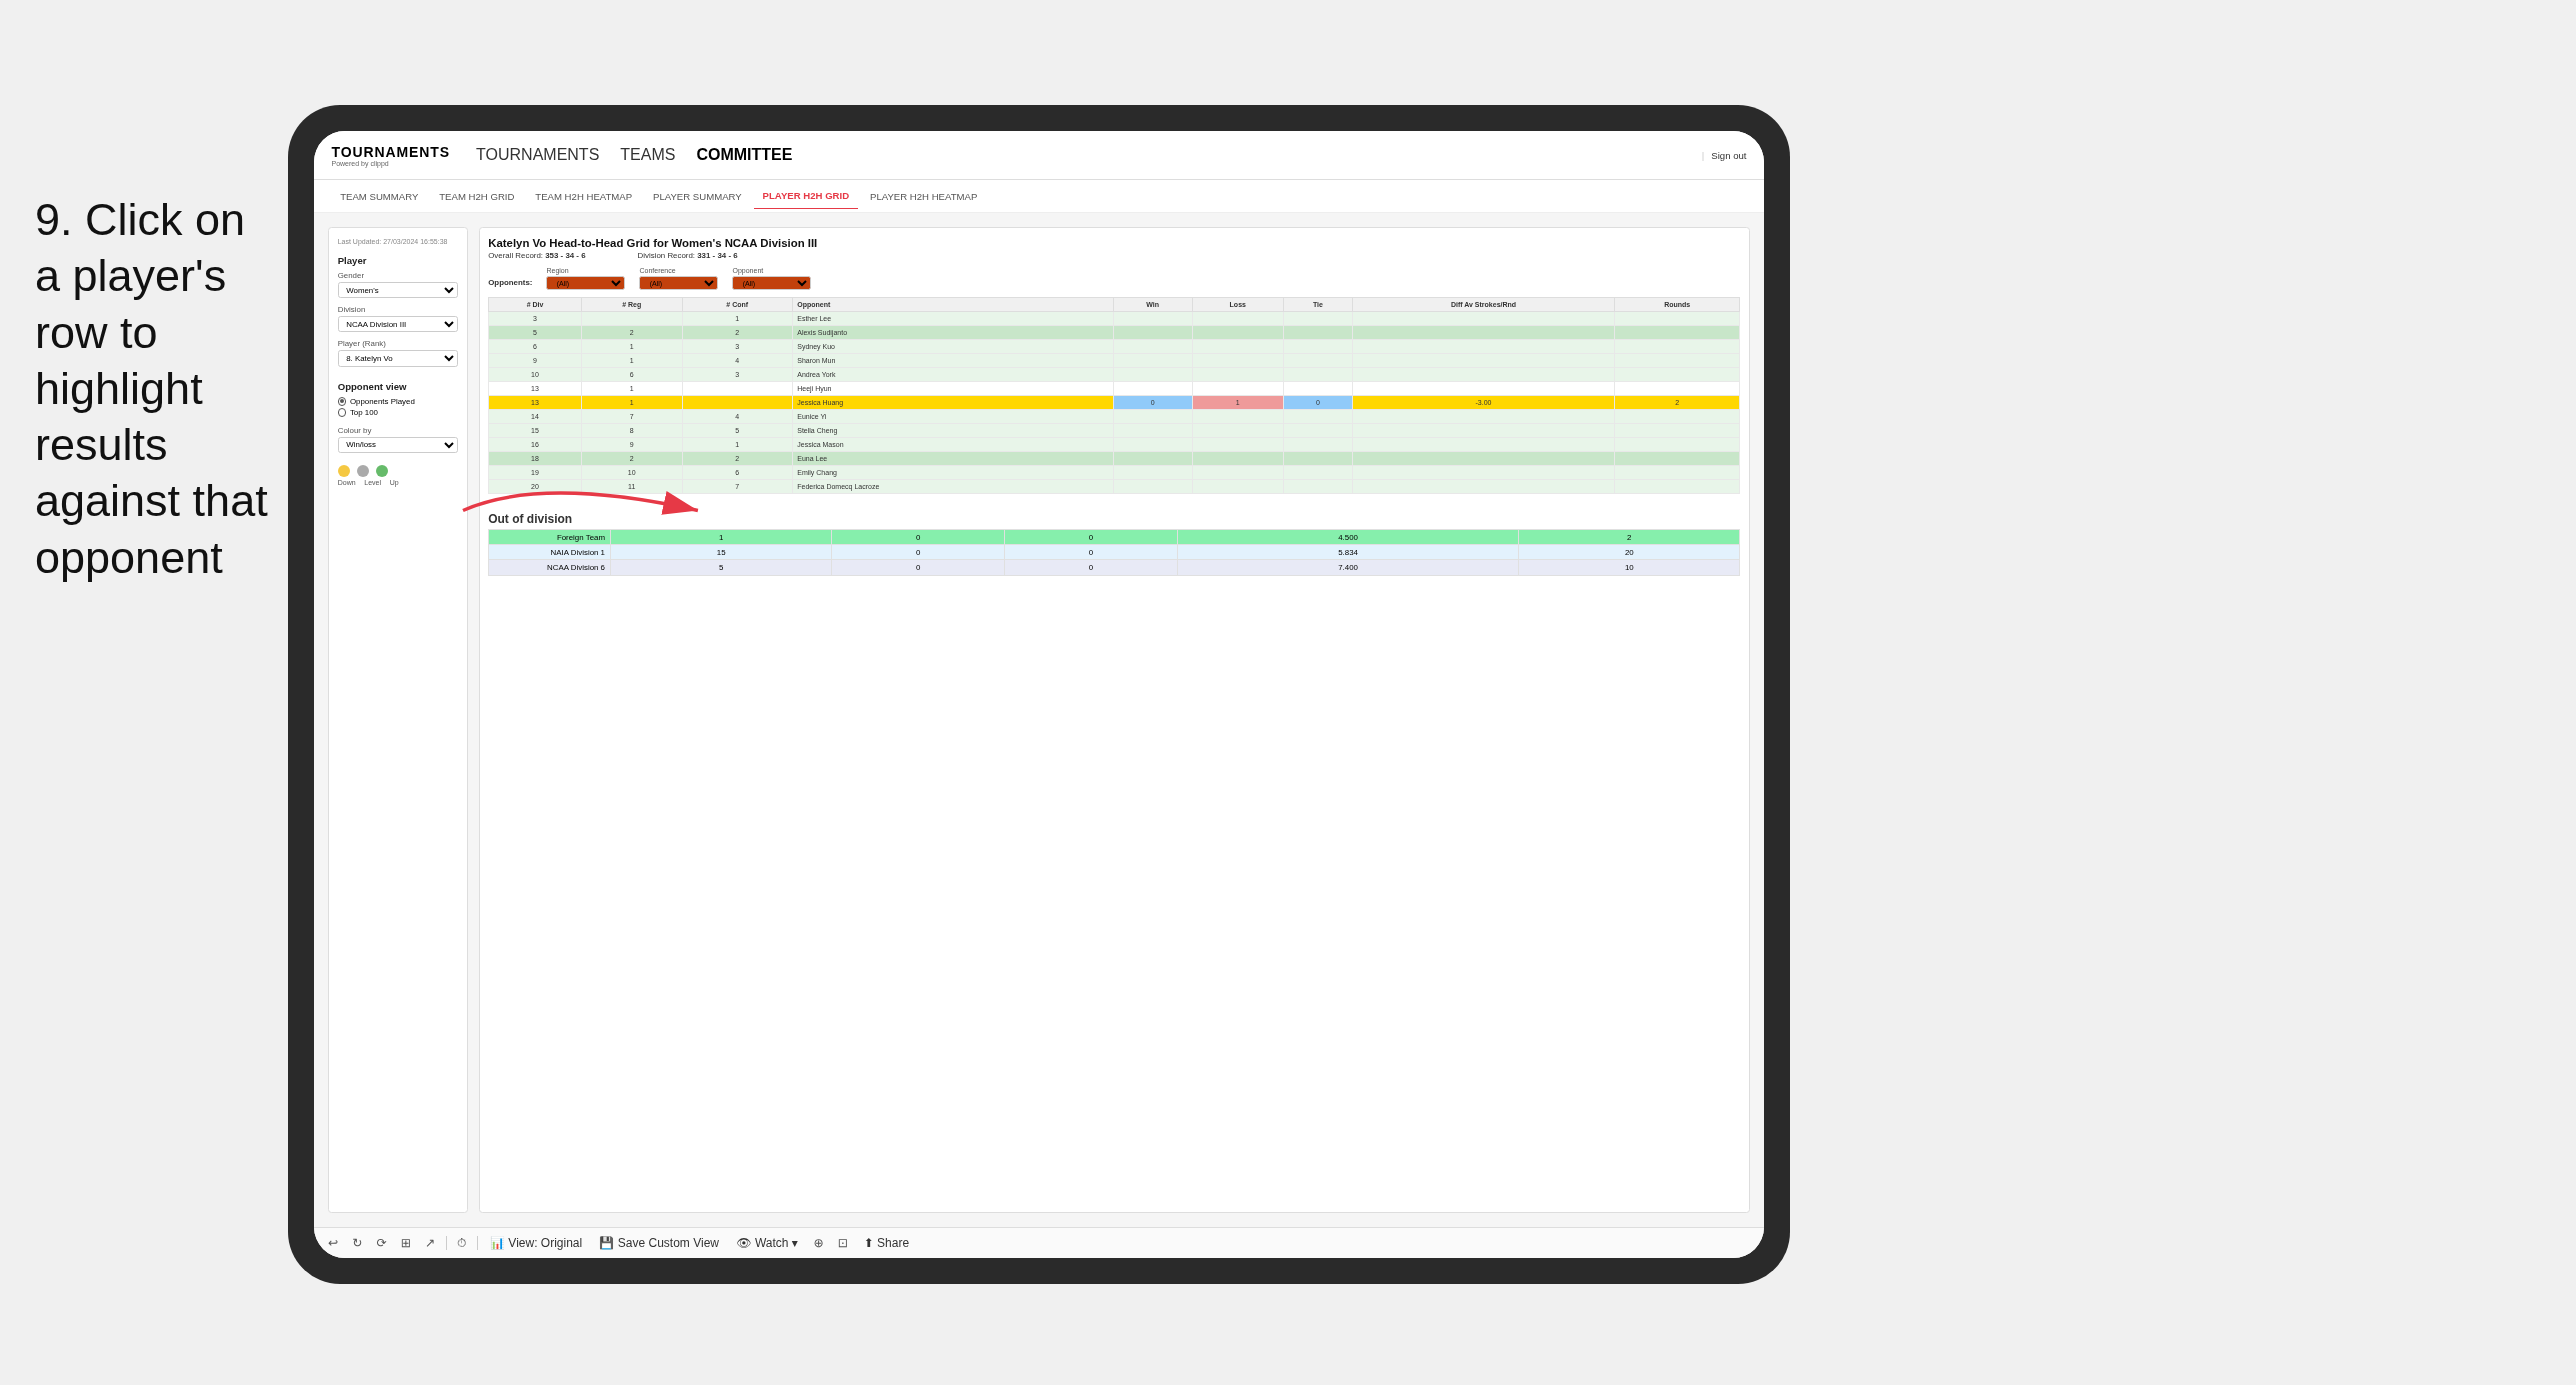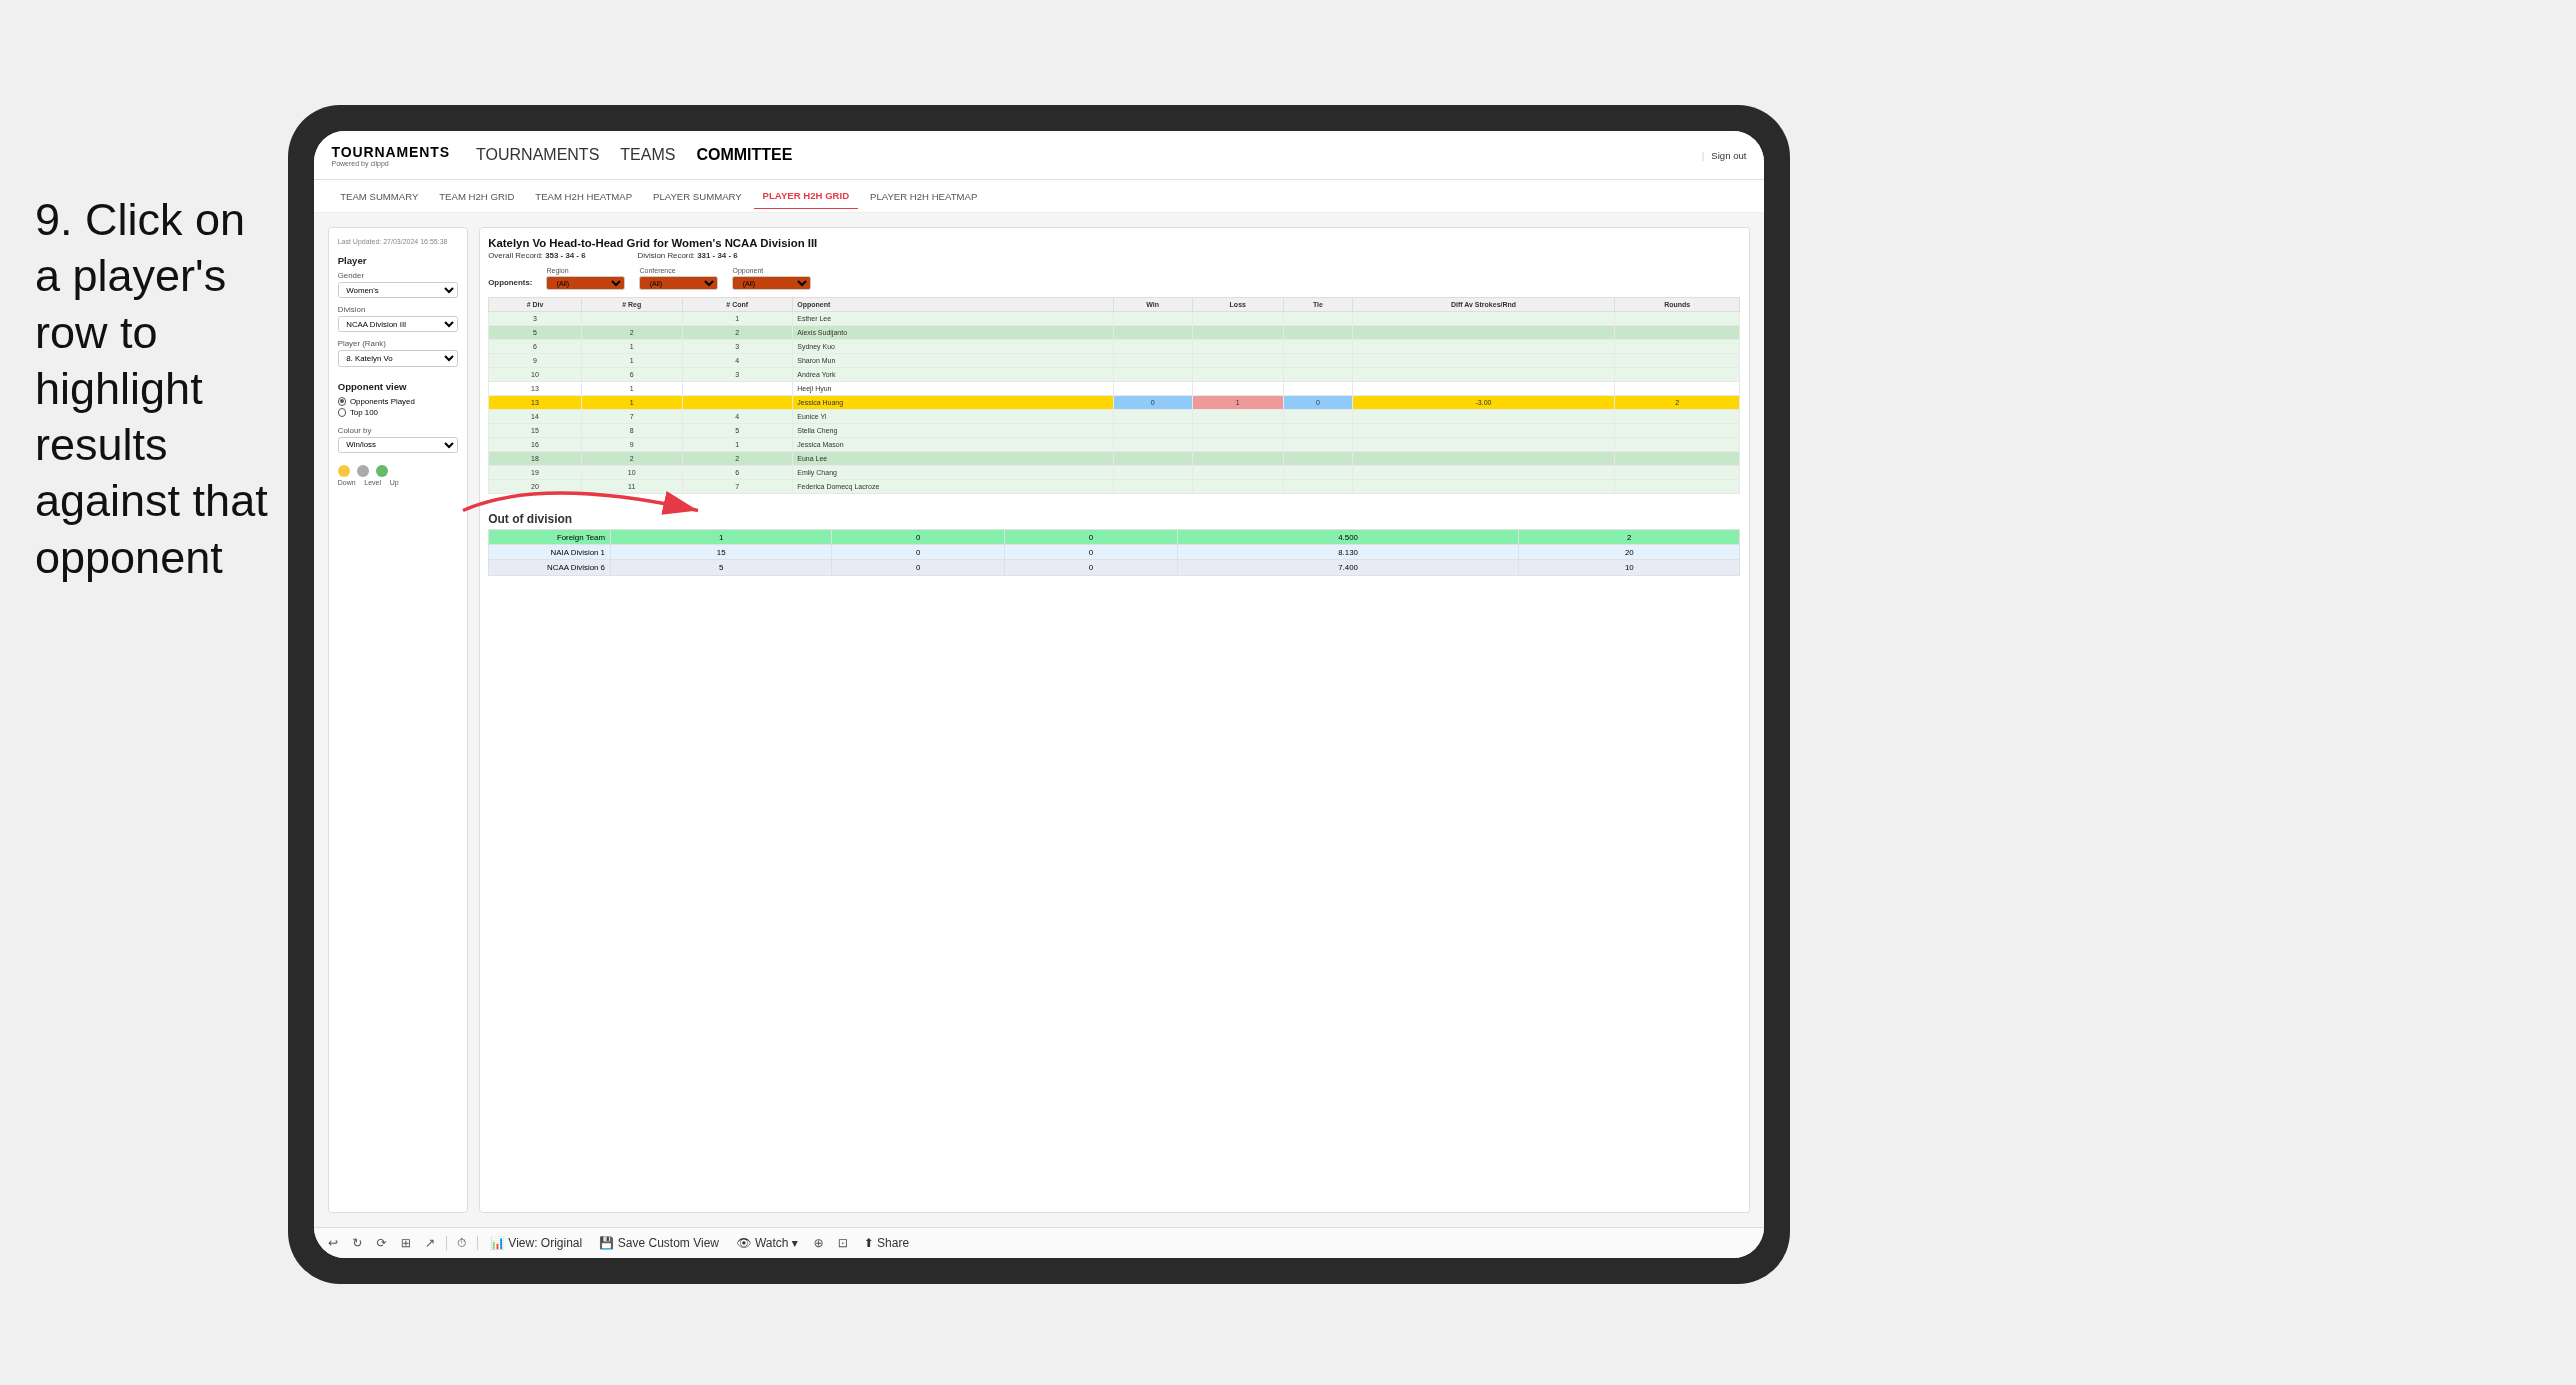--- a/index.html
+++ b/index.html
@@ -683,21 +683,21 @@
                 <td>0</td>
                 <td>0</td>
                 <td>4.500</td>
                 <td>2</td>
               </tr>
               <tr style="background: rgb(227, 242, 253);">
                 <td style="text-align: right; width: 122px;">NAIA Division 1</td>
                 <td>15</td>
                 <td>0</td>
                 <td>0</td>
-                <td>8.130</td>
+                <td>5.834</td>
                 <td>20</td>
               </tr>
               <tr style="background: rgb(232, 234, 246);">
                 <td style="text-align: right; width: 122px;">NCAA Division 6</td>
                 <td>5</td>
                 <td>0</td>
                 <td>0</td>
                 <td>7.400</td>
                 <td>10</td>
               </tr>

